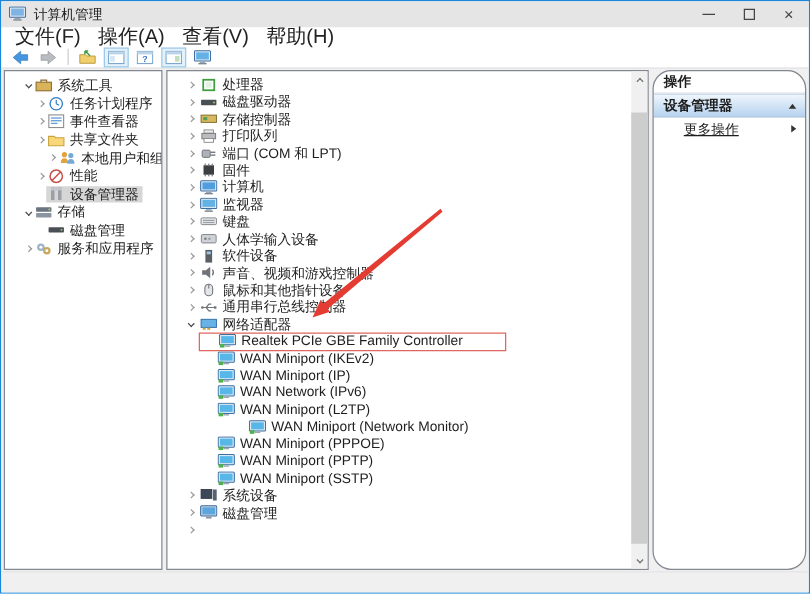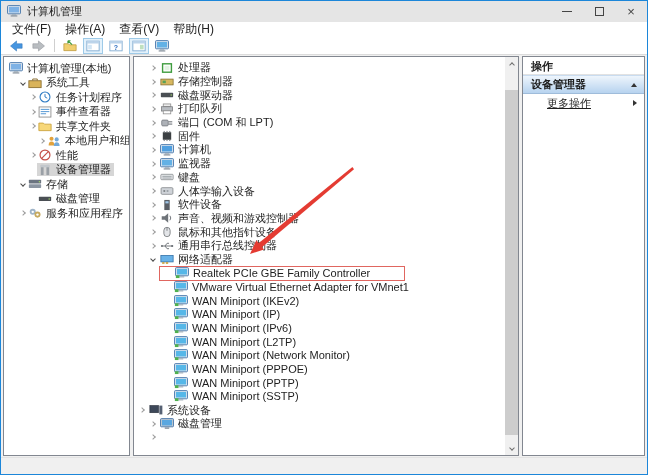--- a/index.html
+++ b/index.html
@@ -9,35 +9,35 @@
   
   .titlebar { height:21px; display:flex; align-items:center; padding-left:6px; font-size:11px; color:#222; background:#e5e5e5; }
   .titlebar .app-icon { width:15px; height:13px; margin-right:5px; }
   .controls { margin-left:auto; display:flex; height:21px; }
   .ctrl { width:32px; display:flex; align-items:center; justify-content:center; cursor:default; }
   .min-glyph { width:10px; border-top:1px solid #444; display:block; }
   .max-glyph { width:9px; height:9px; border:1px solid #444; display:block; }
   .close-glyph { font-size:13px; color:#444; line-height:1; }
 
   
-  .menubar { height:15px; display:flex; align-items:center; padding-left:4px; font-size:12px; color:#222; background:#fff; }
+  .menubar { height:15px; display:flex; align-items:center; padding-left:4px; font-size:16px; color:#222; background:#fff; }
   .menu-item { padding:0 7px; height:15px; line-height:15px; }
 
   
   .toolbar { height:18px; display:flex; align-items:center; padding-left:5px; gap:3px; background:#fff; border-bottom:1px solid #dcdcdc; }
   .tb-btn { width:20px; height:16px; display:flex; align-items:center; justify-content:center; border:1px solid transparent; }
   .tb-btn.active { border:1px solid #9ecae8; background:#e3f1fb; }
   .tb-sep { width:1px; height:13px; background:#cfcfcf; margin:0 2px; }
 
   
   .main { position:absolute; top:54px; left:0; right:0; bottom:17px; background:#f0f0f0; }
   .panel { position:absolute; top:1px; bottom:1px; background:#fff; border:1px solid #828790; font-size:11px; color:#1e1e1e; }
   .panel-left   { left:2px;   width:127px; overflow:hidden; }
   .panel-center { left:132px; width:386px; overflow:hidden; }
-  .panel-right  { left:521px; width:123px; overflow:hidden; }
+  .panel-right  { left:521px; width:123px; overflow:hidden;border-radius:15px; }
 
   
   .lrow { height:14.5px; display:flex; align-items:center; white-space:nowrap; }
   .drow { height:13.7px; display:flex; align-items:center; white-space:nowrap; }
   .tree-pad-top { height:4px; }
   .chev { flex:0 0 9px; display:flex; align-items:center; justify-content:center; }
   .chev.wide { flex:0 0 12px; }
   .chev i { display:block; width:4px; height:4px; border:solid #9b9b9b; border-width:1px 1px 0 0; }
   .chev.right i { transform:rotate(45deg); }
   .chev.down  i { transform:rotate(135deg); border-color:#4a4a4a; }
@@ -147,33 +147,20 @@
           <rect x="4.4" y="8.6" width="4.2" height="1" fill="#9aa6b2"></rect>
           <rect x="3.4" y="9.6" width="6.2" height="1" fill="#7d8894"></rect>
         </svg>
       </span>
     </div>
 
   <div class="main">
     <div class="panel panel-left">
       <div class="tree-pad-top"></div>
       <div id="left-tree">
-          <div class="lrow" style="padding-left: 4px;">
-            <span class="grp">
-              <span class="ticon">
-                <svg width="14" height="12" viewBox="0 0 13 11">
-                  <rect x="0.5" y="0.5" width="12" height="7.6" rx="0.8" fill="#dfe7ef" stroke="#3a6ea5" stroke-width="0.8"></rect>
-                  <rect x="1.8" y="1.7" width="9.4" height="5.2" fill="#7fb2e5"></rect>
-                  <rect x="4.4" y="8.6" width="4.2" height="1" fill="#9aa6b2"></rect>
-                  <rect x="3.4" y="9.6" width="6.2" height="1" fill="#7d8894"></rect>
-                </svg>
-              </span>
-              <span>计算机管理(本地)</span>
-            </span>
-          </div>
           <div class="lrow" style="padding-left: 14px;">
             <span class="chev  down">
               <i></i>
             </span>
             <span class="grp">
               <span class="ticon">
                 <svg width="14" height="12" viewBox="0 0 13 11">
                   <rect x="0.8" y="3.4" width="11.4" height="6.4" fill="#d9b35a" stroke="#8a6d2f" stroke-width="0.8"></rect>
                   <path d="M4.4 3.2 V1.8 H8.6 V3.2" fill="none" stroke="#8a6d2f" stroke-width="0.9"></path>
                 </svg>
@@ -330,39 +317,39 @@
               <span>处理器</span>
             </span>
           </div>
           <div class="drow" style="padding-left: 13px;">
             <span class="chev wide right">
               <i></i>
             </span>
             <span class="grp">
               <span class="ticon">
                 <svg width="14" height="12" viewBox="0 0 13 11">
+                  <rect x="0.8" y="3.4" width="11.4" height="4.2" rx="0.6" fill="#4a4f54"></rect>
+                  <circle cx="10.4" cy="5.5" r="0.7" fill="#9fd468"></circle>
+                </svg>
+              </span>
+              <span>磁盘驱动器</span>
+            </span>
+          </div>
+          <div class="drow" style="padding-left: 13px;">
+            <span class="chev wide right">
+              <i></i>
+            </span>
+            <span class="grp">
+              <span class="ticon">
+                <svg width="14" height="12" viewBox="0 0 13 11">
                   <rect x="0.8" y="2.8" width="11.4" height="5.4" fill="#d8b860" stroke="#7f6a2c" stroke-width="0.7"></rect>
                   <rect x="2.4" y="4.2" width="3" height="2.4" fill="#58a058"></rect>
                 </svg>
               </span>
               <span>存储控制器</span>
-            </span>
-          </div>
-          <div class="drow" style="padding-left: 13px;">
-            <span class="chev wide right">
-              <i></i>
-            </span>
-            <span class="grp">
-              <span class="ticon">
-                <svg width="14" height="12" viewBox="0 0 13 11">
-                  <rect x="0.8" y="3.4" width="11.4" height="4.2" rx="0.6" fill="#4a4f54"></rect>
-                  <circle cx="10.4" cy="5.5" r="0.7" fill="#9fd468"></circle>
-                </svg>
-              </span>
-              <span>磁盘驱动器</span>
             </span>
           </div>
           <div class="drow" style="padding-left: 13px;">
             <span class="chev wide right">
               <i></i>
             </span>
             <span class="grp">
               <span class="ticon">
                 <svg width="14" height="12" viewBox="0 0 13 11">
                   <rect x="3" y="0.8" width="7" height="2.4" fill="#ececec" stroke="#8b8b8b" stroke-width="0.7"></rect>
@@ -559,136 +546,122 @@
             <span class="chev wide none"></span>
             <span class="grp">
               <span class="ticon">
                 <svg width="14" height="12" viewBox="0 0 13 11">
                   <rect x="0.5" y="0.5" width="12" height="7.6" rx="0.8" fill="#dfe7ef" stroke="#3a6ea5" stroke-width="0.8"></rect>
                   <rect x="1.8" y="1.7" width="9.4" height="5.2" fill="#56b7e8"></rect>
                   <rect x="4.4" y="8.6" width="4.2" height="1" fill="#9aa6b2"></rect>
                   <rect x="0.8" y="7.6" width="3.4" height="2.6" fill="#4fb04f"></rect>
                 </svg>
               </span>
-              <span>VMware Virtual Ethernet Adapter for VMnet1</span>
+              <span>WAN Miniport (IKEv2)</span>
             </span>
           </div>
           <div class="drow" style="padding-left: 27px;">
             <span class="chev wide none"></span>
             <span class="grp">
               <span class="ticon">
                 <svg width="14" height="12" viewBox="0 0 13 11">
                   <rect x="0.5" y="0.5" width="12" height="7.6" rx="0.8" fill="#dfe7ef" stroke="#3a6ea5" stroke-width="0.8"></rect>
                   <rect x="1.8" y="1.7" width="9.4" height="5.2" fill="#56b7e8"></rect>
                   <rect x="4.4" y="8.6" width="4.2" height="1" fill="#9aa6b2"></rect>
                   <rect x="0.8" y="7.6" width="3.4" height="2.6" fill="#4fb04f"></rect>
                 </svg>
               </span>
-              <span>WAN Miniport (IKEv2)</span>
+              <span>WAN Miniport (IP)</span>
             </span>
           </div>
           <div class="drow" style="padding-left: 27px;">
             <span class="chev wide none"></span>
             <span class="grp">
               <span class="ticon">
                 <svg width="14" height="12" viewBox="0 0 13 11">
                   <rect x="0.5" y="0.5" width="12" height="7.6" rx="0.8" fill="#dfe7ef" stroke="#3a6ea5" stroke-width="0.8"></rect>
                   <rect x="1.8" y="1.7" width="9.4" height="5.2" fill="#56b7e8"></rect>
                   <rect x="4.4" y="8.6" width="4.2" height="1" fill="#9aa6b2"></rect>
                   <rect x="0.8" y="7.6" width="3.4" height="2.6" fill="#4fb04f"></rect>
                 </svg>
               </span>
-              <span>WAN Miniport (IP)</span>
+              <span>WAN Network (IPv6)</span>
             </span>
           </div>
           <div class="drow" style="padding-left: 27px;">
             <span class="chev wide none"></span>
             <span class="grp">
               <span class="ticon">
                 <svg width="14" height="12" viewBox="0 0 13 11">
                   <rect x="0.5" y="0.5" width="12" height="7.6" rx="0.8" fill="#dfe7ef" stroke="#3a6ea5" stroke-width="0.8"></rect>
                   <rect x="1.8" y="1.7" width="9.4" height="5.2" fill="#56b7e8"></rect>
                   <rect x="4.4" y="8.6" width="4.2" height="1" fill="#9aa6b2"></rect>
                   <rect x="0.8" y="7.6" width="3.4" height="2.6" fill="#4fb04f"></rect>
                 </svg>
               </span>
-              <span>WAN Miniport (IPv6)</span>
+              <span>WAN Miniport (L2TP)</span>
+            </span>
+          </div>
+          <div class="drow" style="padding-left: 27px; margin-left: 25px;">
+            <span class="chev wide none"></span>
+            <span class="grp">
+              <span class="ticon">
+                <svg width="14" height="12" viewBox="0 0 13 11">
+                  <rect x="0.5" y="0.5" width="12" height="7.6" rx="0.8" fill="#dfe7ef" stroke="#3a6ea5" stroke-width="0.8"></rect>
+                  <rect x="1.8" y="1.7" width="9.4" height="5.2" fill="#56b7e8"></rect>
+                  <rect x="4.4" y="8.6" width="4.2" height="1" fill="#9aa6b2"></rect>
+                  <rect x="0.8" y="7.6" width="3.4" height="2.6" fill="#4fb04f"></rect>
+                </svg>
+              </span>
+              <span>WAN Miniport (Network Monitor)</span>
             </span>
           </div>
           <div class="drow" style="padding-left: 27px;">
             <span class="chev wide none"></span>
             <span class="grp">
               <span class="ticon">
                 <svg width="14" height="12" viewBox="0 0 13 11">
                   <rect x="0.5" y="0.5" width="12" height="7.6" rx="0.8" fill="#dfe7ef" stroke="#3a6ea5" stroke-width="0.8"></rect>
                   <rect x="1.8" y="1.7" width="9.4" height="5.2" fill="#56b7e8"></rect>
                   <rect x="4.4" y="8.6" width="4.2" height="1" fill="#9aa6b2"></rect>
                   <rect x="0.8" y="7.6" width="3.4" height="2.6" fill="#4fb04f"></rect>
                 </svg>
               </span>
-              <span>WAN Miniport (L2TP)</span>
+              <span>WAN Miniport (PPPOE)</span>
+            </span>
+          </div>
+          <div class="drow" style="padding-left: 27px; align-items: center;">
+            <span class="chev wide none"></span>
+            <span class="grp">
+              <span class="ticon">
+                <svg width="14" height="12" viewBox="0 0 13 11">
+                  <rect x="0.5" y="0.5" width="12" height="7.6" rx="0.8" fill="#dfe7ef" stroke="#3a6ea5" stroke-width="0.8"></rect>
+                  <rect x="1.8" y="1.7" width="9.4" height="5.2" fill="#56b7e8"></rect>
+                  <rect x="4.4" y="8.6" width="4.2" height="1" fill="#9aa6b2"></rect>
+                  <rect x="0.8" y="7.6" width="3.4" height="2.6" fill="#4fb04f"></rect>
+                </svg>
+              </span>
+              <span>WAN Miniport (PPTP)</span>
             </span>
           </div>
           <div class="drow" style="padding-left: 27px;">
             <span class="chev wide none"></span>
             <span class="grp">
               <span class="ticon">
                 <svg width="14" height="12" viewBox="0 0 13 11">
                   <rect x="0.5" y="0.5" width="12" height="7.6" rx="0.8" fill="#dfe7ef" stroke="#3a6ea5" stroke-width="0.8"></rect>
                   <rect x="1.8" y="1.7" width="9.4" height="5.2" fill="#56b7e8"></rect>
                   <rect x="4.4" y="8.6" width="4.2" height="1" fill="#9aa6b2"></rect>
                   <rect x="0.8" y="7.6" width="3.4" height="2.6" fill="#4fb04f"></rect>
                 </svg>
               </span>
-              <span>WAN Miniport (Network Monitor)</span>
-            </span>
-          </div>
-          <div class="drow" style="padding-left: 27px;">
-            <span class="chev wide none"></span>
-            <span class="grp">
-              <span class="ticon">
-                <svg width="14" height="12" viewBox="0 0 13 11">
-                  <rect x="0.5" y="0.5" width="12" height="7.6" rx="0.8" fill="#dfe7ef" stroke="#3a6ea5" stroke-width="0.8"></rect>
-                  <rect x="1.8" y="1.7" width="9.4" height="5.2" fill="#56b7e8"></rect>
-                  <rect x="4.4" y="8.6" width="4.2" height="1" fill="#9aa6b2"></rect>
-                  <rect x="0.8" y="7.6" width="3.4" height="2.6" fill="#4fb04f"></rect>
-                </svg>
-              </span>
-              <span>WAN Miniport (PPPOE)</span>
-            </span>
-          </div>
-          <div class="drow" style="padding-left: 27px; align-items: center;">
-            <span class="chev wide none"></span>
-            <span class="grp">
-              <span class="ticon">
-                <svg width="14" height="12" viewBox="0 0 13 11">
-                  <rect x="0.5" y="0.5" width="12" height="7.6" rx="0.8" fill="#dfe7ef" stroke="#3a6ea5" stroke-width="0.8"></rect>
-                  <rect x="1.8" y="1.7" width="9.4" height="5.2" fill="#56b7e8"></rect>
-                  <rect x="4.4" y="8.6" width="4.2" height="1" fill="#9aa6b2"></rect>
-                  <rect x="0.8" y="7.6" width="3.4" height="2.6" fill="#4fb04f"></rect>
-                </svg>
-              </span>
-              <span>WAN Miniport (PPTP)</span>
-            </span>
-          </div>
-          <div class="drow" style="padding-left: 27px;">
-            <span class="chev wide none"></span>
-            <span class="grp">
-              <span class="ticon">
-                <svg width="14" height="12" viewBox="0 0 13 11">
-                  <rect x="0.5" y="0.5" width="12" height="7.6" rx="0.8" fill="#dfe7ef" stroke="#3a6ea5" stroke-width="0.8"></rect>
-                  <rect x="1.8" y="1.7" width="9.4" height="5.2" fill="#56b7e8"></rect>
-                  <rect x="4.4" y="8.6" width="4.2" height="1" fill="#9aa6b2"></rect>
-                  <rect x="0.8" y="7.6" width="3.4" height="2.6" fill="#4fb04f"></rect>
-                </svg>
-              </span>
               <span>WAN Miniport (SSTP)</span>
             </span>
           </div>
-          <div class="drow" style="padding-left: 2px;">
+          <div class="drow" style="padding-left: 13px;">
             <span class="chev wide right">
               <i></i>
             </span>
             <span class="grp">
               <span class="ticon">
                 <svg width="14" height="12" viewBox="0 0 13 11">
                   <rect x="0.8" y="1.4" width="8" height="6.6" fill="#3d4859" stroke="#2a313d" stroke-width="0.6"></rect>
                   <rect x="9.6" y="1.4" width="2.8" height="8.2" fill="#566173"></rect>
                 </svg>
               </span>

